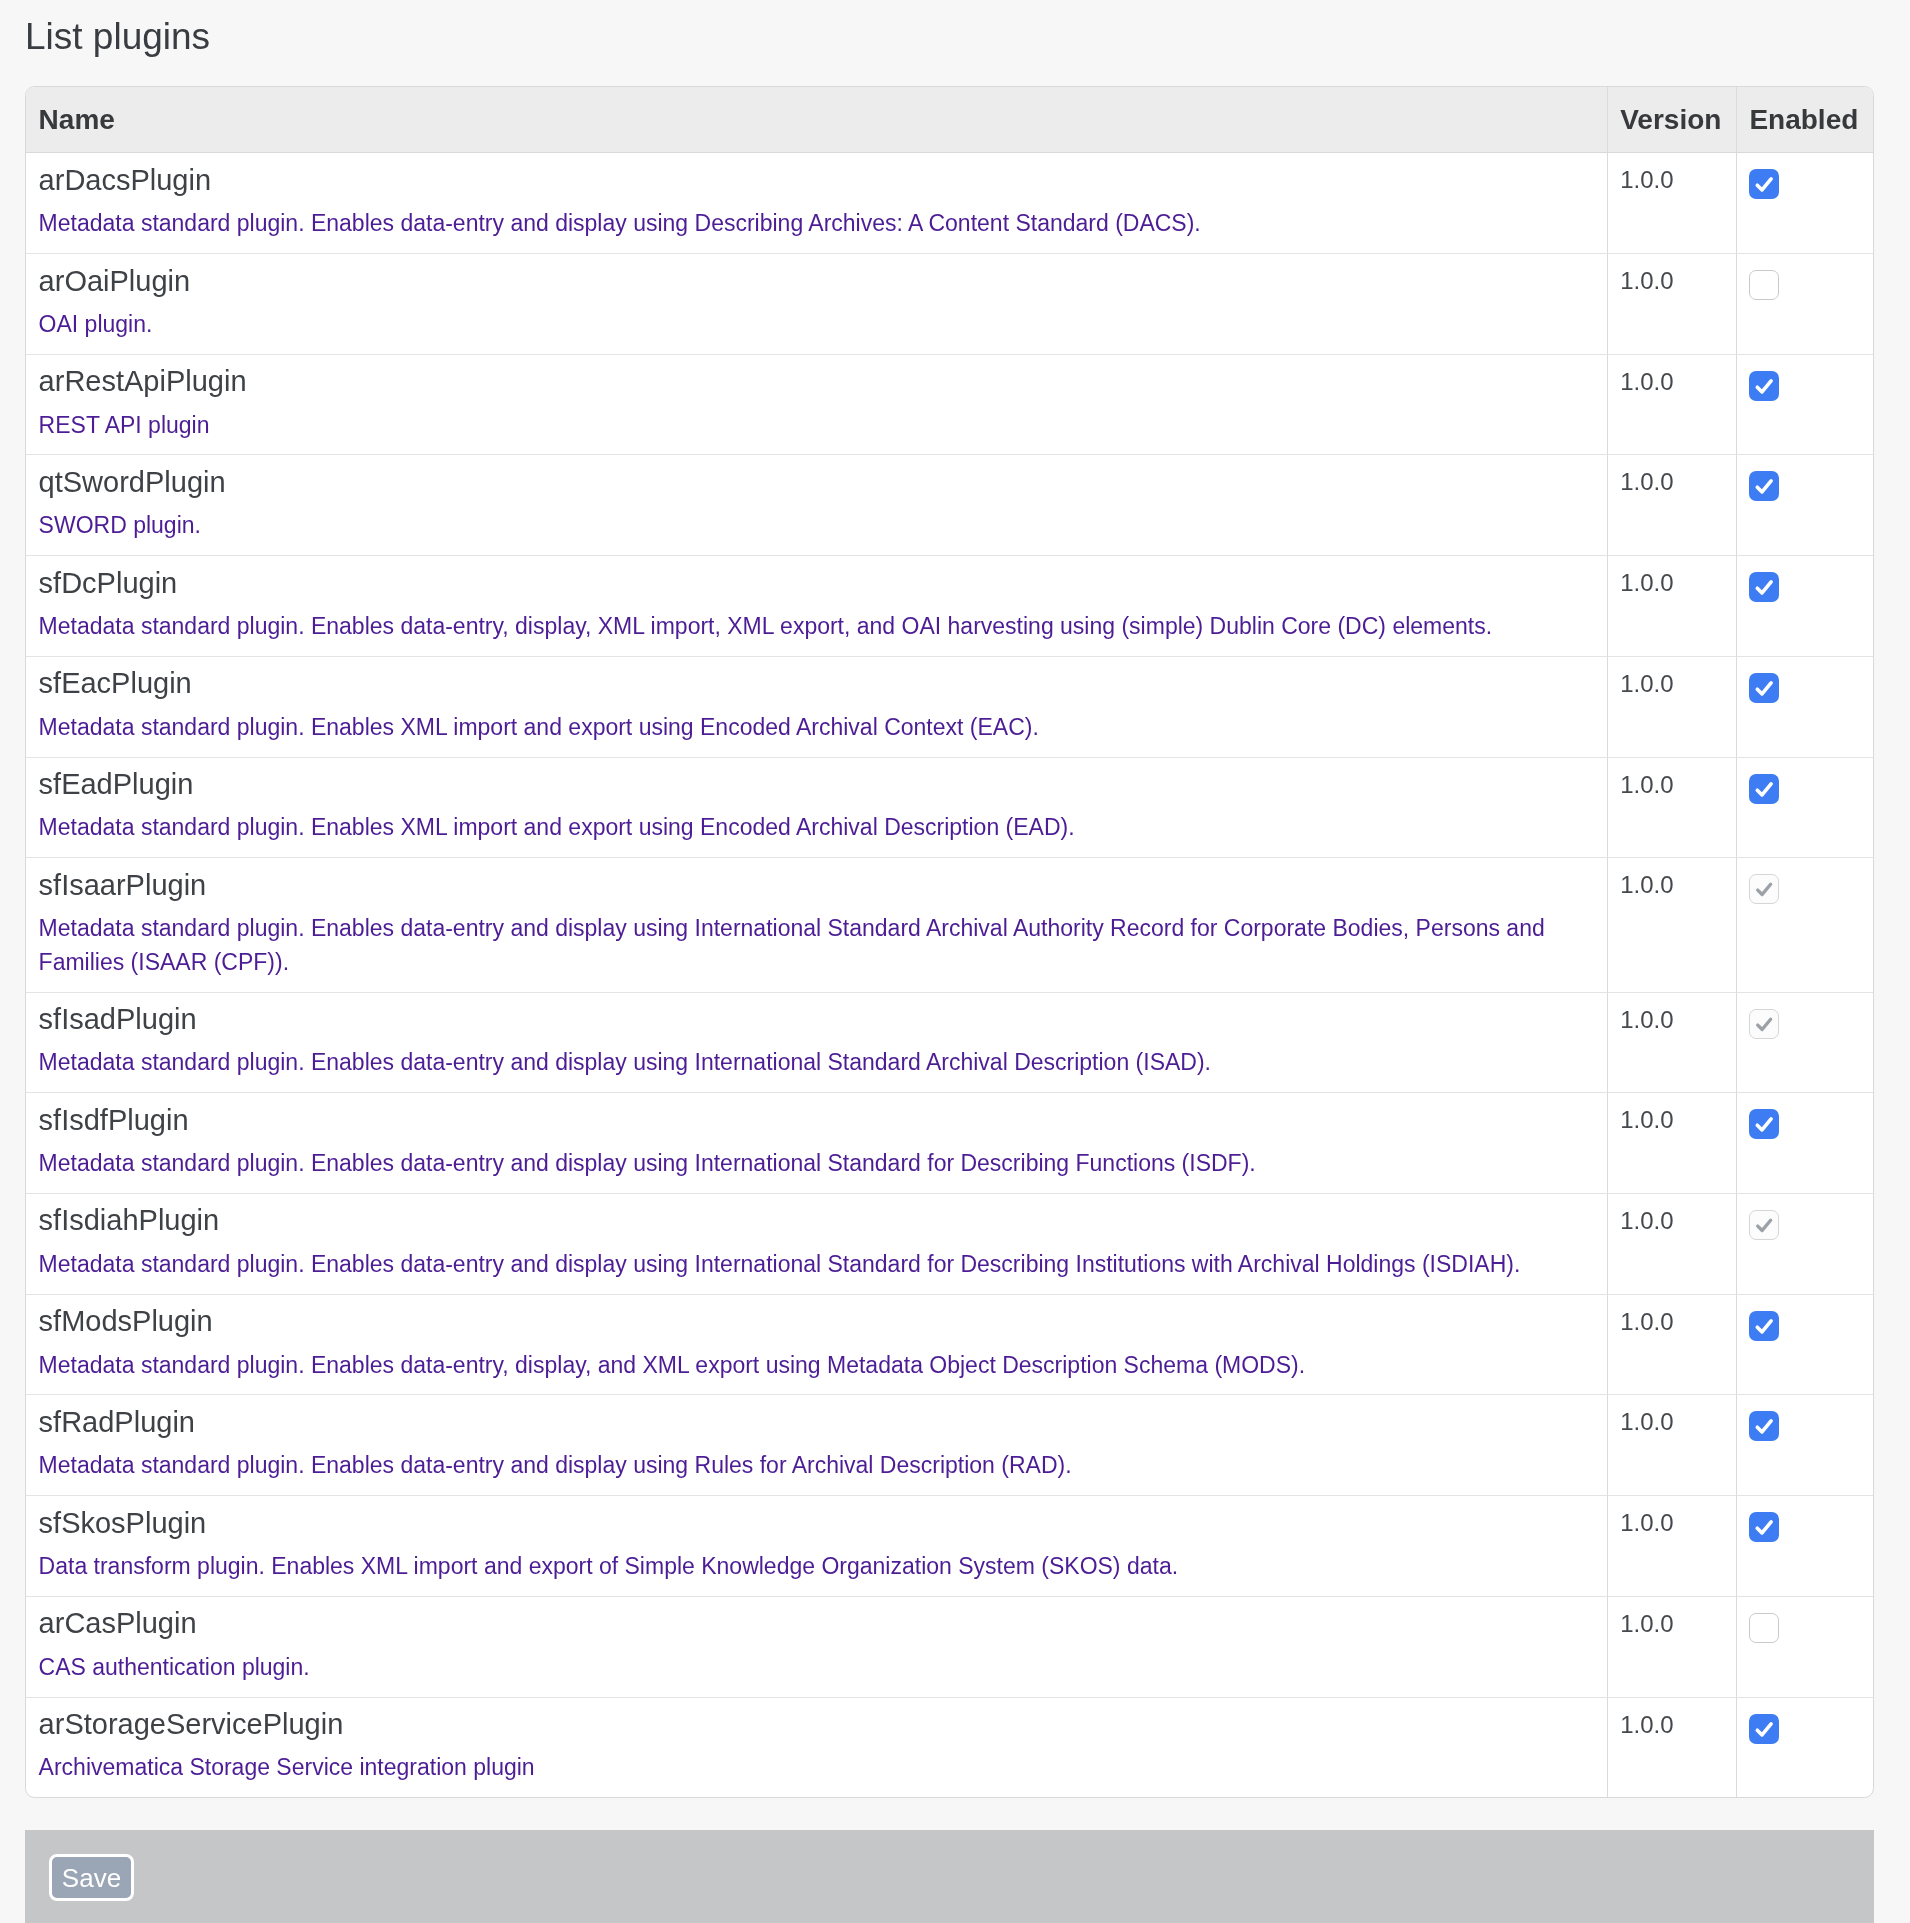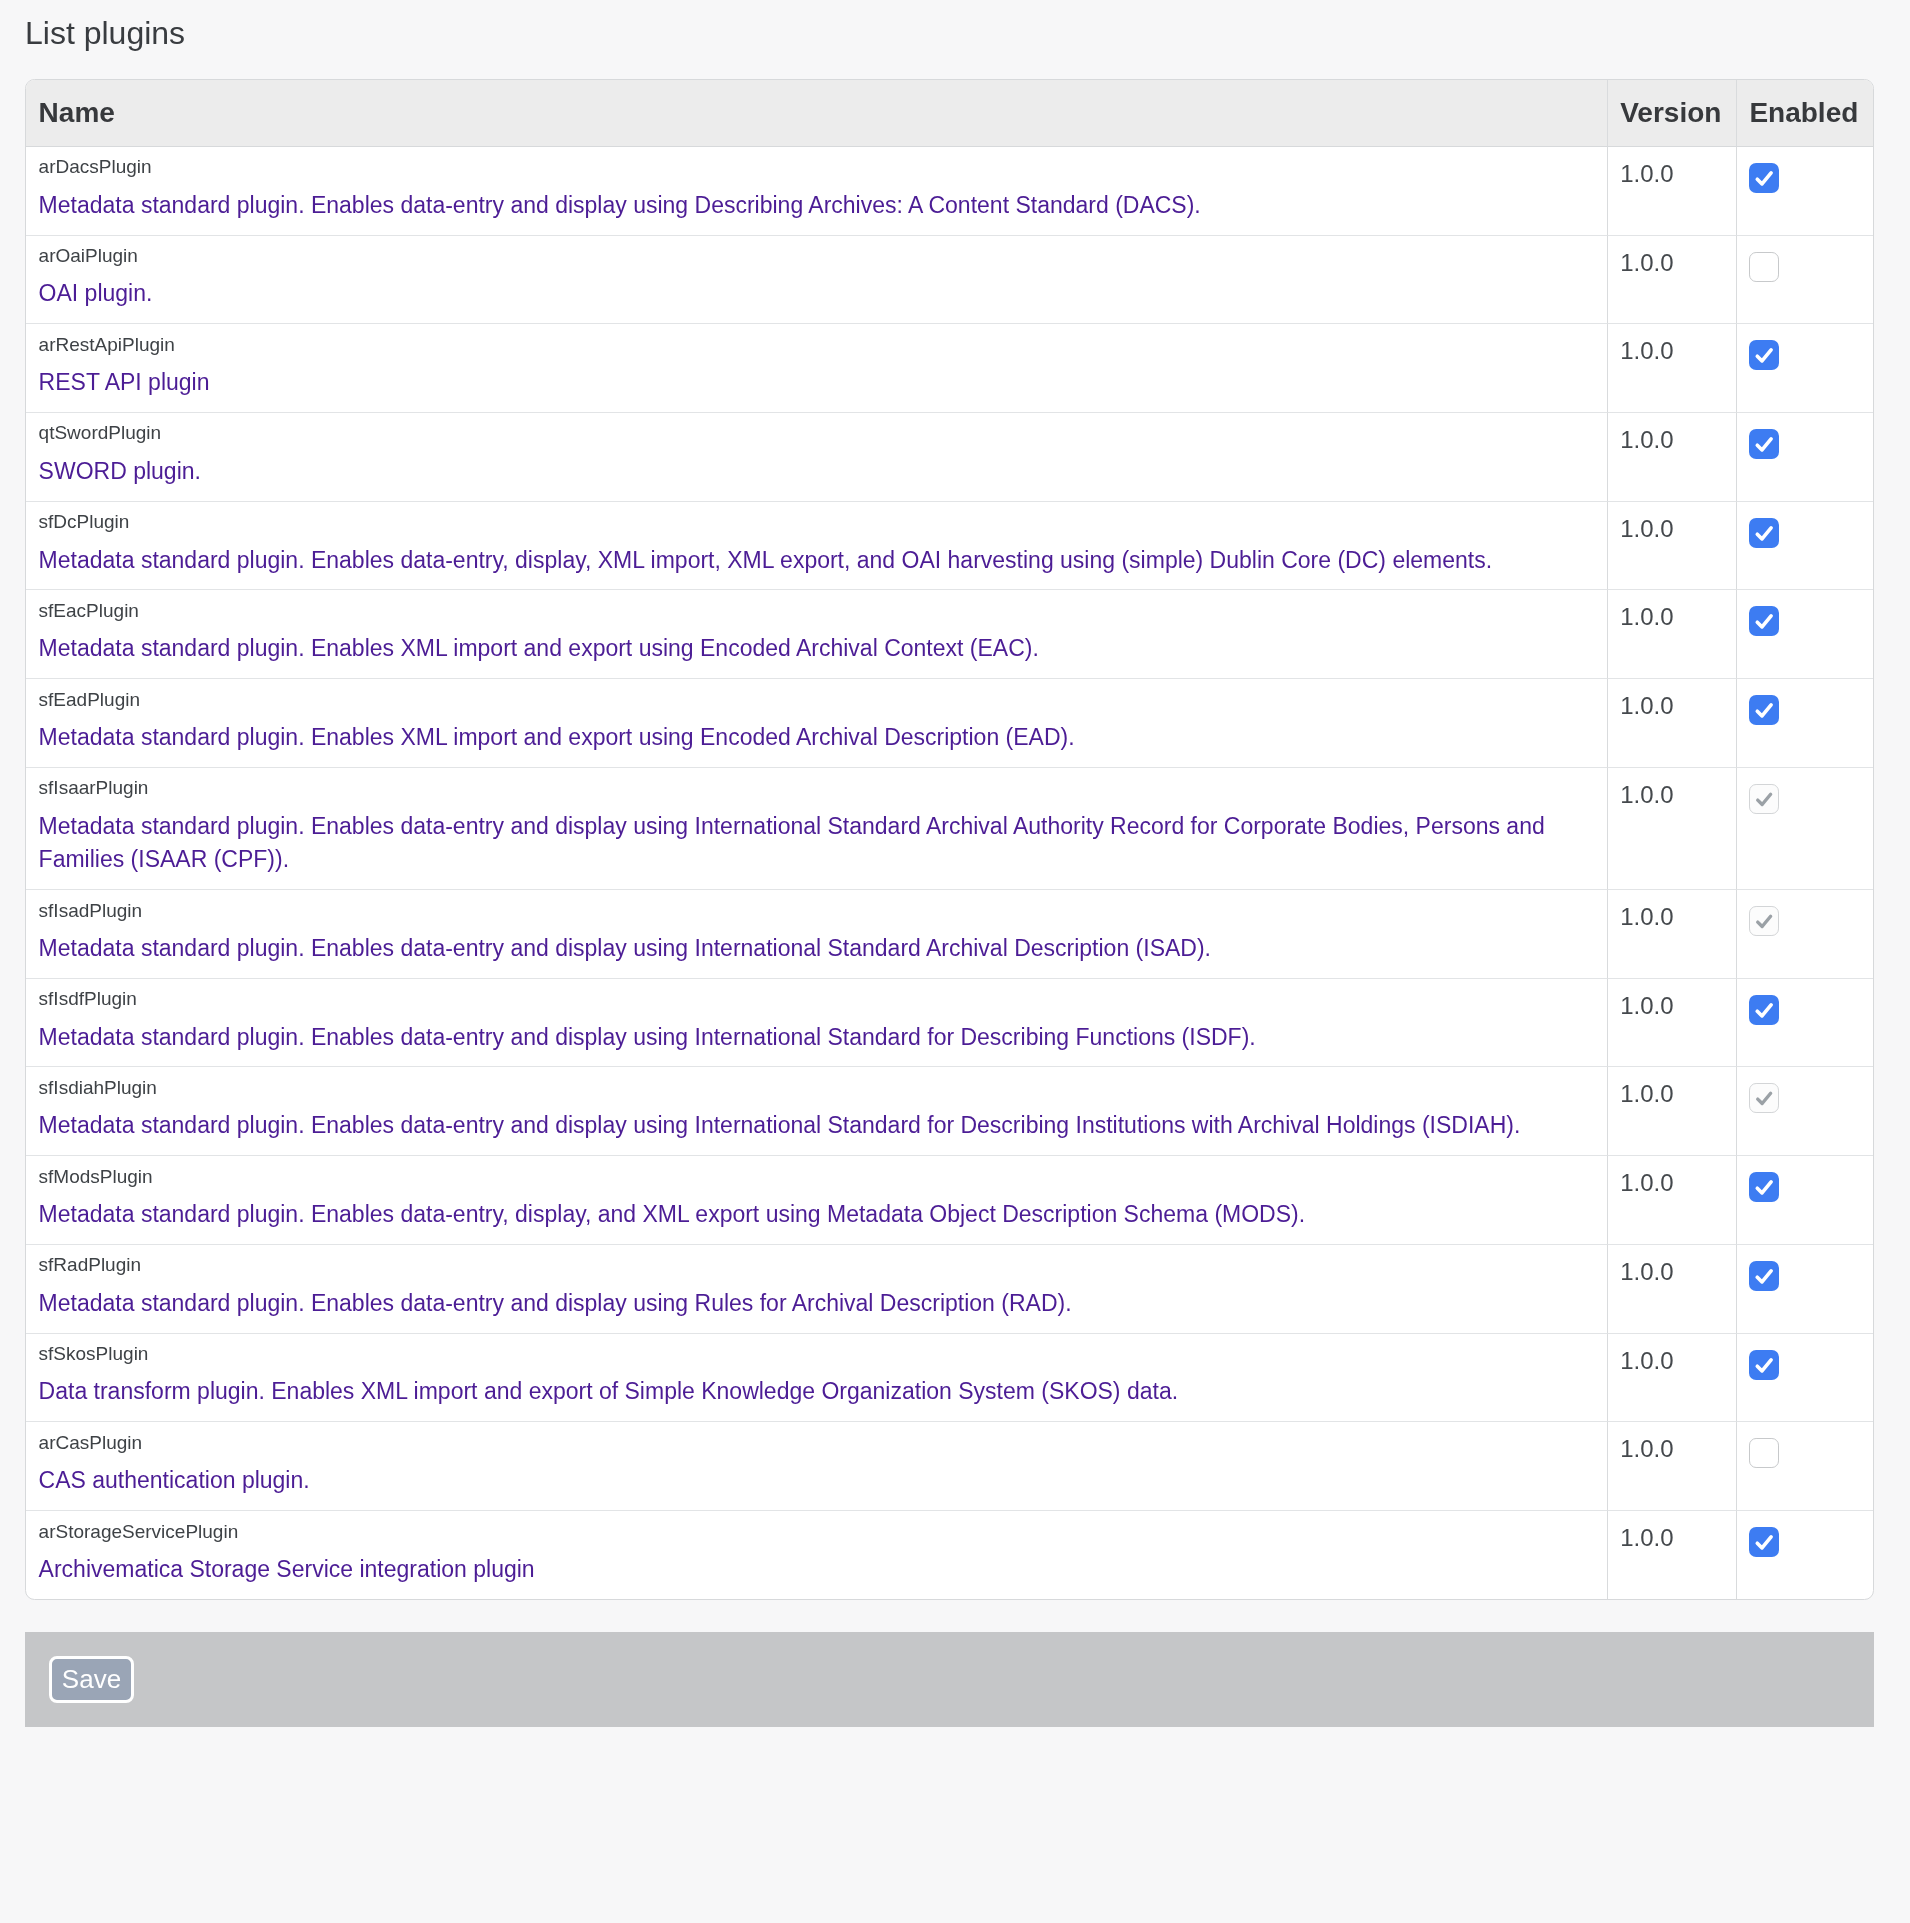--- a/index.html
+++ b/index.html
@@ -13,21 +13,21 @@
     height: 1923px;
     overflow: hidden;
     box-sizing: border-box;
   }
   .content {
     margin: 0 36px 0 25px;
   }
   h1.page-title {
     margin: 0;
     padding: 12.6px 0 25px 0;
-    font-size: 32px;
+    font-size: 37px;
     font-weight: 500;
     color: #393c40;
     line-height: 1.3;
   }
   .table-wrap {
     background: #ffffff;
     border: 1.6px solid #d7d9db;
     border-radius: 9.5px;
     overflow: hidden;
   }
@@ -55,21 +55,21 @@
     margin-left: 43px;
   }
   table.plugins-table tbody tr + tr td {
     border-top: 1.6px solid #e2e4e6;
   }
   td.name-cell {
     padding: 9.5px 12.6px 12.6px 12.6px;
     vertical-align: top;
   }
   .plugin-name {
-    font-size: 19px;
+    font-size: 29px;
     font-weight: 400;
     color: #3e4246;
     line-height: 1.2;
   }
   .plugin-desc {
     font-size: 23px;
     font-weight: 400;
     color: #4c1d95;
     line-height: 1.45;
     margin-top: 9.5px;

